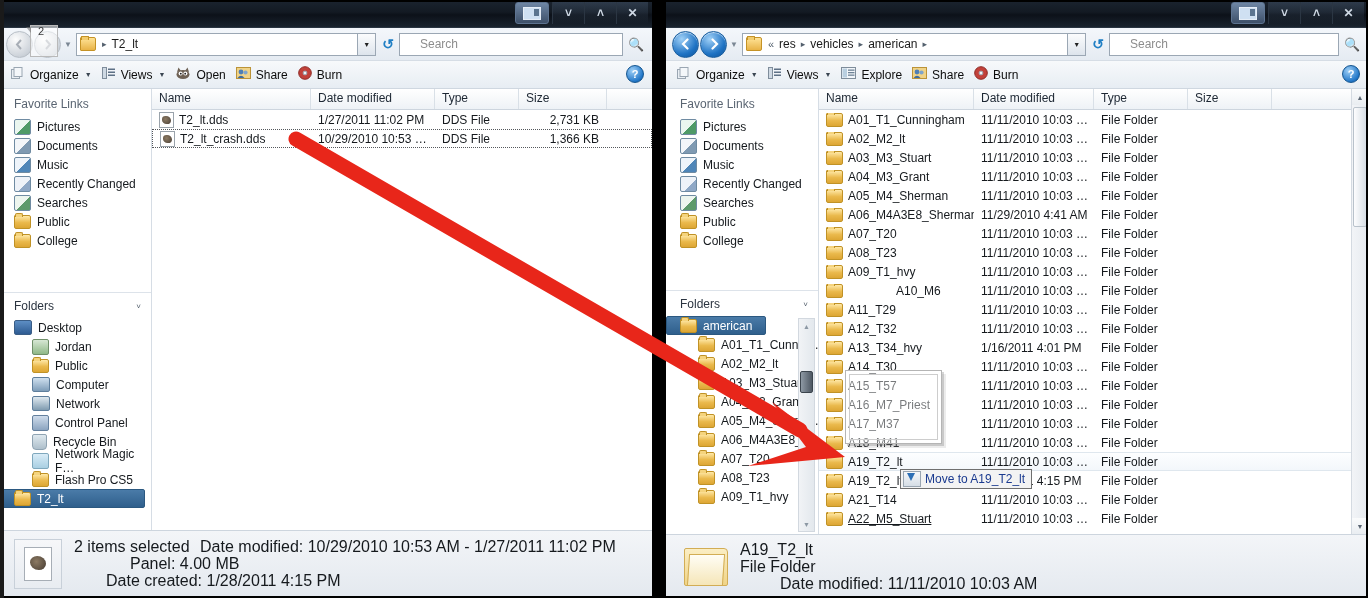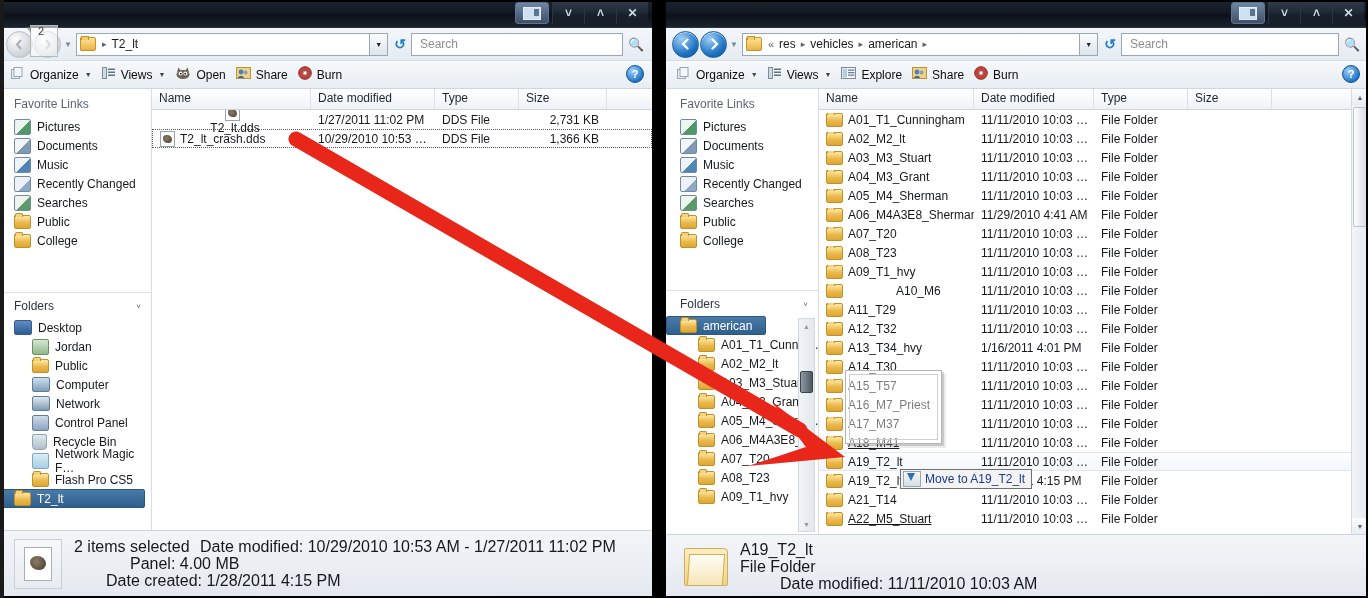--- a/index.html
+++ b/index.html
@@ -128,21 +128,21 @@
     font-size: 7px; color: #222;
   }
   .refresh-ico {
     flex: none; margin: 0 5px 0 6px;
     color: #1f7fc4; font-size: 14px; font-weight: bold;
   }
   .search-box {
     height: 21px; flex: none;
     background: #fff; border: 1px solid #9ba7b4;
     display: flex; align-items: center;
-    padding-left: 6px;
+    padding-left: 18px;
   }
   .search-box input {
     border: none; outline: none; font-size: 12px;
     font-family: "Liberation Sans", sans-serif;
     color: #333; width: 100%; background: transparent;
   }
   .search-box input::placeholder { color: #8d8d8d; }
   .search-ico {
     flex: none; margin: 0 2px 0 5px; width: 16px;
     text-align: center; color: #2b6ca3; font-size: 13px;
@@ -672,21 +672,21 @@
       <div class="listpane">
         <div class="col-head">
           <div class="ch" style="width:159px;">Name</div>
           <div class="ch" style="width:124px;">Date modified</div>
           <div class="ch" style="width:84px;">Type</div>
           <div class="ch" style="width:88px;">Size</div>
           <div class="ch" style="flex:1 1 auto;border-right:none;"></div>
         </div>
         <div class="rows">
           <div class="row">
-            <div class="cell name" style="width:159px;flex-direction:column;">
+            <div class="cell name" style="width:159px;">
               <span class="ico ico-dds"></span>
               <span>T2_lt.dds</span>
             </div>
             <div class="cell" style="width:124px;">1/27/2011 11:02 PM</div>
             <div class="cell" style="width:84px;">DDS File</div>
             <div class="cell num" style="width:88px;">2,731 KB</div>
           </div>
           <div class="row selected-dotted">
             <div class="cell name" style="width:158px;">
               <span class="ico ico-dds"></span>
@@ -1076,21 +1076,21 @@
             <div class="row">
               <div class="cell name" style="width: 155px;">
                 <span class="ico ico-folder"></span>
                 <span>A17_M37</span>
               </div>
               <div class="cell" style="width: 120px;">11/11/2010 10:03 …</div>
               <div class="cell" style="width: 94px;">File Folder</div>
               <div class="cell num" style="width: 84px;"></div>
             </div>
             <div class="row">
-              <div class="cell name" style="width: 155px; text-decoration: underline;">
+              <div class="cell name" style="width: 155px;">
                 <span class="ico ico-folder"></span>
                 <span>A18_M41</span>
               </div>
               <div class="cell" style="width: 120px;">11/11/2010 10:03 …</div>
               <div class="cell" style="width: 94px;">File Folder</div>
               <div class="cell num" style="width: 84px;"></div>
             </div>
             <div class="row hover-target">
               <div class="cell name" style="width: 155px;">
                 <span class="ico ico-folder"></span>

